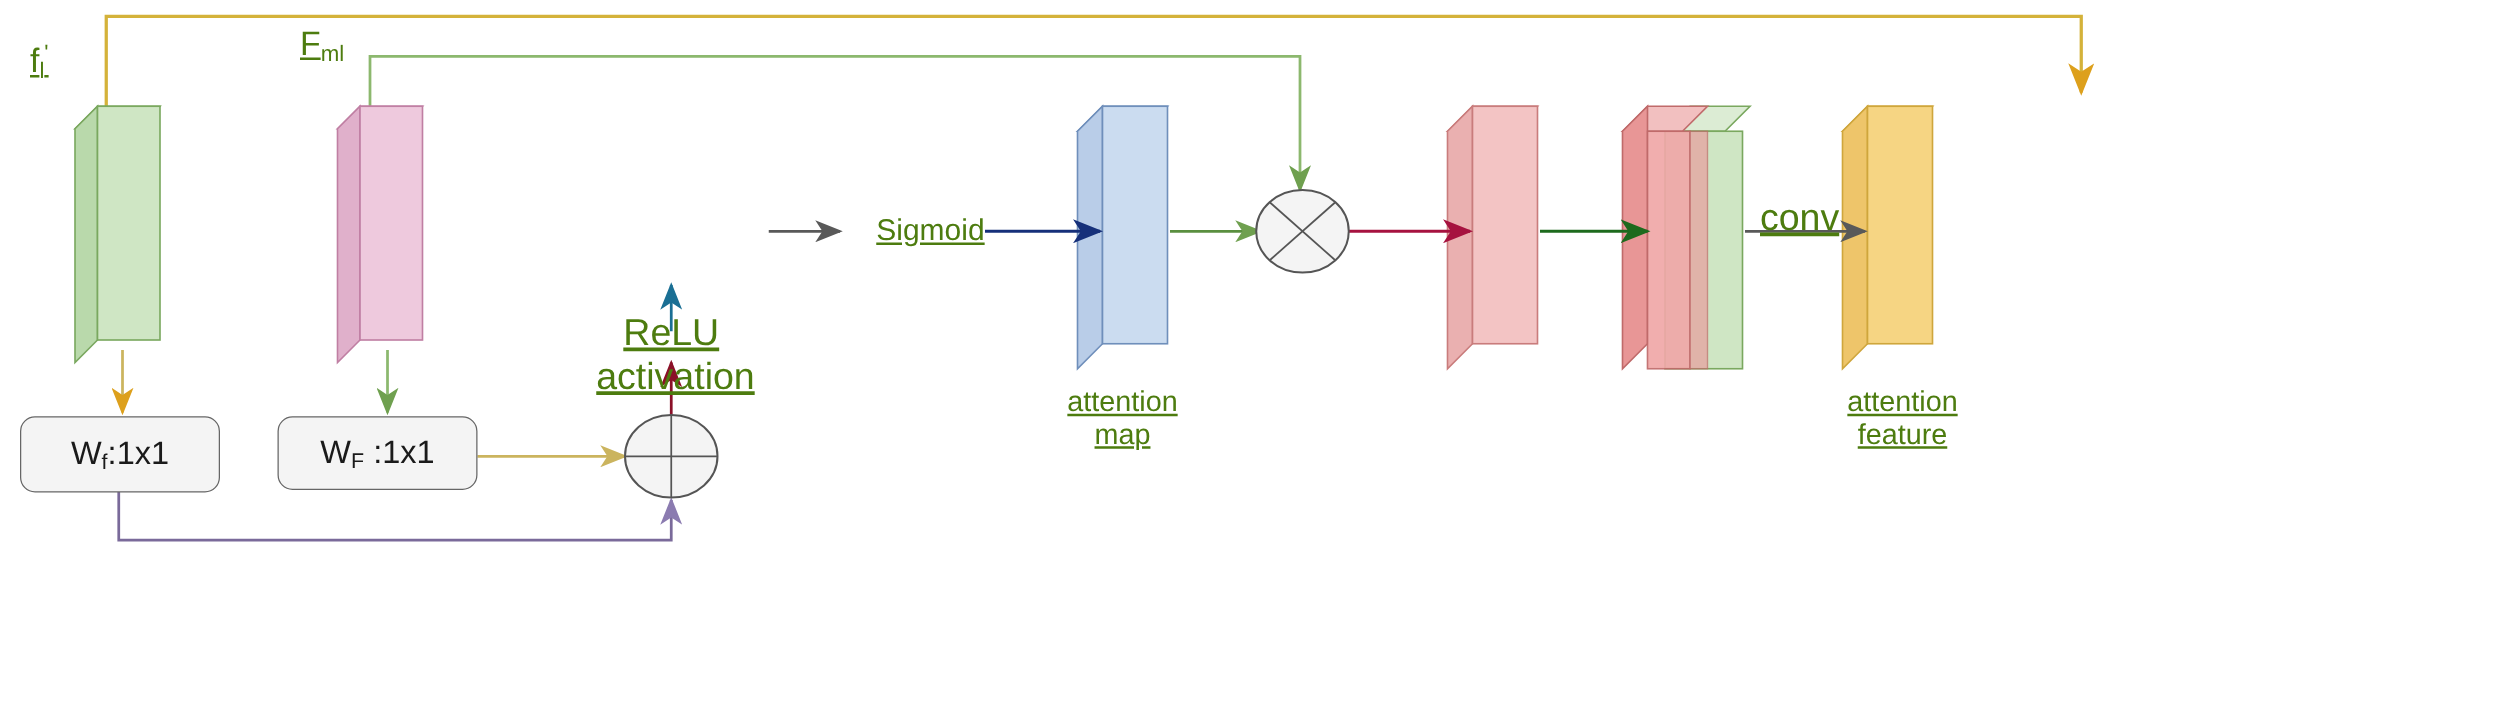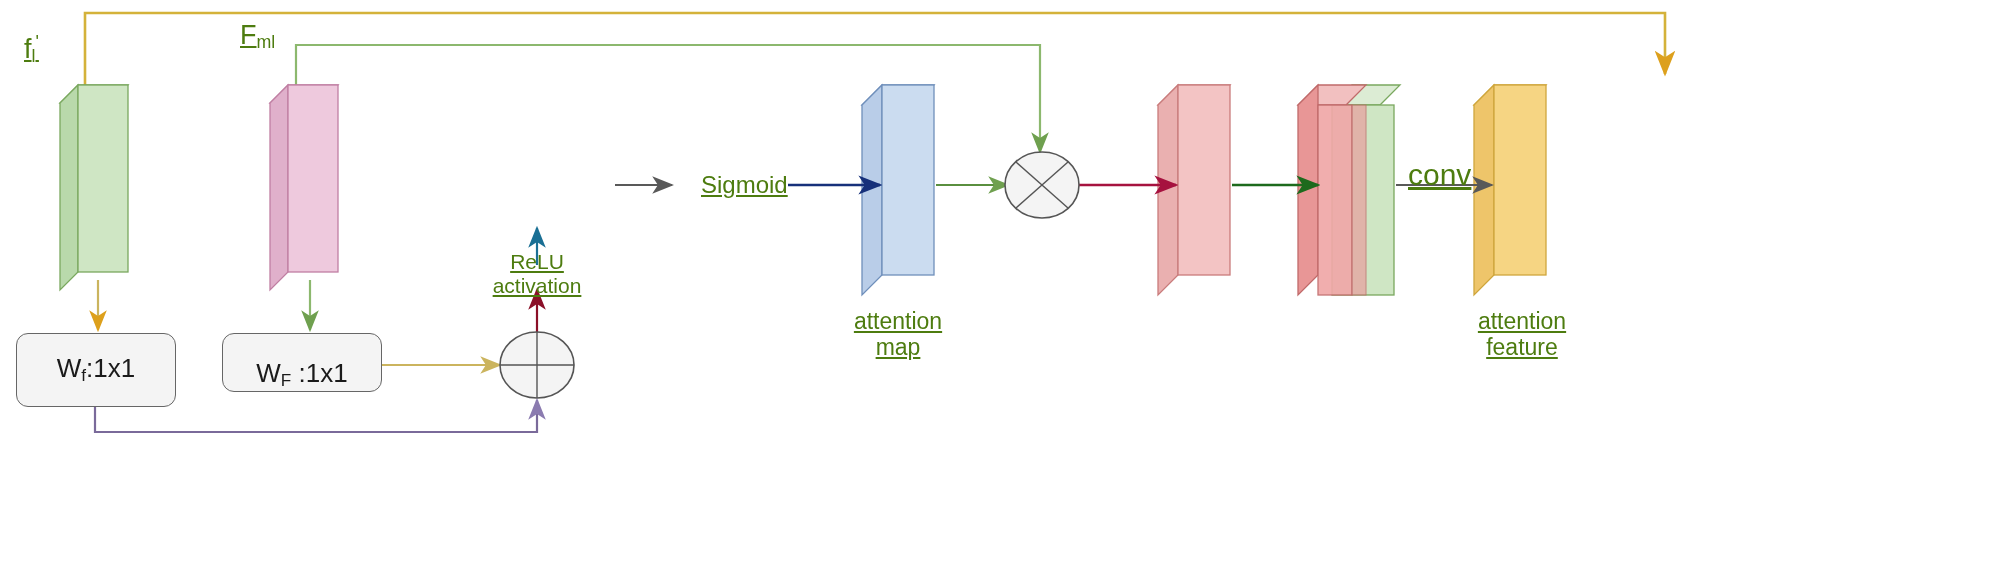--- a/index.html
+++ b/index.html
@@ -162,34 +162,34 @@
   </svg>
 
   <div class="lbl" style="left:24px;top:32px;font-size:27px;">
     <span>f</span><sub>l</sub><sup>'</sup>
   </div>
 
   <div class="lbl" style="left:240px;top:20px;font-size:27px;">
     <span>F</span><sub>ml</sub>
   </div>
 
-  <div class="boxlabel" style="left:16px;top:333px;width:160px;height:74px;font-size:26px;">
+  <div class="boxlabel" style="left:16px;top:333px;width:160px;height:61px;font-size:26px;">
     <span>
       <span>W</span><sub>f</sub><span>:1x1</span>
     </span>
   </div>
 
-  <div class="boxlabel" style="left:222px;top:333px;width:160px;height:59px;font-size:26px;align-items:flex-end;">
+  <div class="boxlabel" style="left:222px;top:333px;width:160px;height:59px;font-size:26px;">
     <span>
       <span>W</span><sub>F</sub><span> :1x1</span>
     </span>
   </div>
 
 
-  <div class="lbl c" style="left:477px;top:250px;width:120px;font-size:21px;text-align:center;">
+  <div class="lbl c" style="left:477px;top:250px;width:120px;font-size:30px;text-align:center;">
     <div>ReLU</div>
     <div>activation</div>
   </div>
 
   <div class="lbl" style="left:686px;top:171px;font-size:24px;margin-left:15px;">Sigmoid</div>
 
   <div class="lbl c" style="left:833px;top:308px;width:130px;font-size:23px;">
     <div>attention</div>
     <div>map</div>
   </div>

